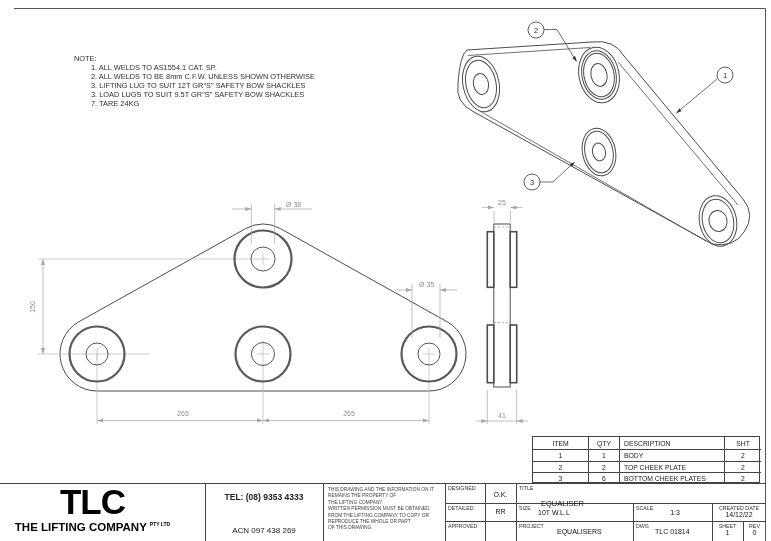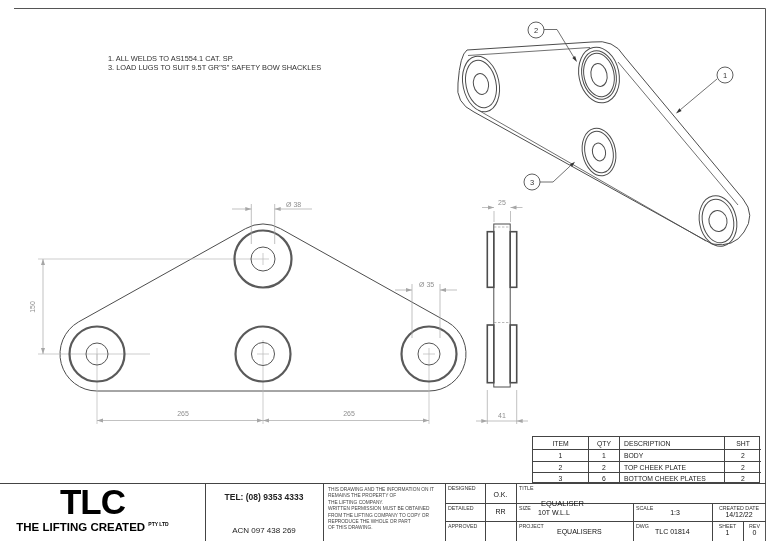--- a/index.html
+++ b/index.html
@@ -6,21 +6,21 @@
   .sheet{position:relative;width:771px;height:541px;background:#ffffff;overflow:hidden;
          font-family:"Liberation Sans",sans-serif;}
   svg{position:absolute;left:0;top:0;}
   svg text{font-family:"Liberation Sans",sans-serif;}
   .dimtxt{fill:#8f8f8f;font-size:7px;}
   .balloontxt{fill:#333;font-size:7.5px;}
 
   
   .notes{position:absolute;left:74px;top:55px;color:#2f2f2f;font-size:7.4px;line-height:8.9px;
          white-space:nowrap;}
-  .notes .items{margin-left:34px;}
+  .notes .items{margin-left:17px;}
 
   
   .pt{position:absolute;left:532px;top:436px;width:228px;height:47px;display:grid;
       grid-template-columns:55px 31px 105px 37px;grid-template-rows:12px 12px 11px 12px;
       border:1px solid #444;box-sizing:border-box;background:#fff;}
   .pt>div{border-left:1px solid #444;border-top:1px solid #444;font-size:6.8px;color:#222;
       display:flex;align-items:center;justify-content:center;overflow:hidden;white-space:nowrap;}
   .pt>div:nth-child(4n+1){border-left:none;}
   .pt>div:nth-child(-n+4){border-top:none;}
   .pt>div.desc{justify-content:flex-start;padding-left:4px;}
@@ -211,23 +211,27 @@
         <text class="balloontxt" x="725" y="77.7" text-anchor="middle">1</text>
       </g>
       <g>
         <circle cx="532" cy="182" r="8" fill="#fff" stroke="#4d4d4d" stroke-width="0.9"></circle>
         <text class="balloontxt" x="532" y="184.7" text-anchor="middle">3</text>
       </g>
     </g>
   </svg>
 
   <div class="notes">
+    <div>NOTE:</div>
     <div class="items">
       <div>1. ALL WELDS TO AS1554.1 CAT. SP.</div>
+      <div>2. ALL WELDS TO BE 8mm C.F.W. UNLESS SHOWN OTHERWISE</div>
+      <div>3. LIFTING LUG TO SUIT 12T GR"S" SAFETY BOW SHACKLES</div>
       <div>3. LOAD LUGS TO SUIT 9.5T GR"S" SAFETY BOW SHACKLES</div>
+      <div>7. TARE 24KG</div>
     </div>
   </div>
 
   <div class="pt">
     <div>ITEM</div>
     <div>QTY</div>
     <div class="desc">DESCRIPTION</div>
     <div>SHT</div>
 
     <div>1</div>
@@ -255,21 +259,21 @@
     <div class="vl" style="left:323px;top:0;height:58px;"></div>
     <div class="vl" style="left:445px;top:0;height:58px;"></div>
     <div class="vl" style="left:485px;top:0;height:58px;"></div>
     <div class="vl" style="left:516px;top:0;height:58px;"></div>
     <div class="vl" style="left:633px;top:20px;height:38px;"></div>
     <div class="vl" style="left:712px;top:20px;height:38px;"></div>
     <div class="vl" style="left:743px;top:38px;height:20px;"></div>
 
     <div class="logo">TLC</div>
     <div class="coname">
-      <span>THE LIFTING CREATED</span>
+      <span>THE LIFTING COMPANY</span>
       <sup>PTY LTD</sup>
     </div>
     <div class="tel">TEL: (08) 9353 4333</div>
     <div class="acn">ACN 097 438 269</div>
 
     <div class="disc">
       <div>THIS DRAWING AND THE INFORMATION ON IT</div>
       <div>REMAINS THE PROPERTY OF</div>
       <div>THE LIFTING COMPANY.</div>
       <div>WRITTEN PERMISSION MUST BE OBTAINED</div>

